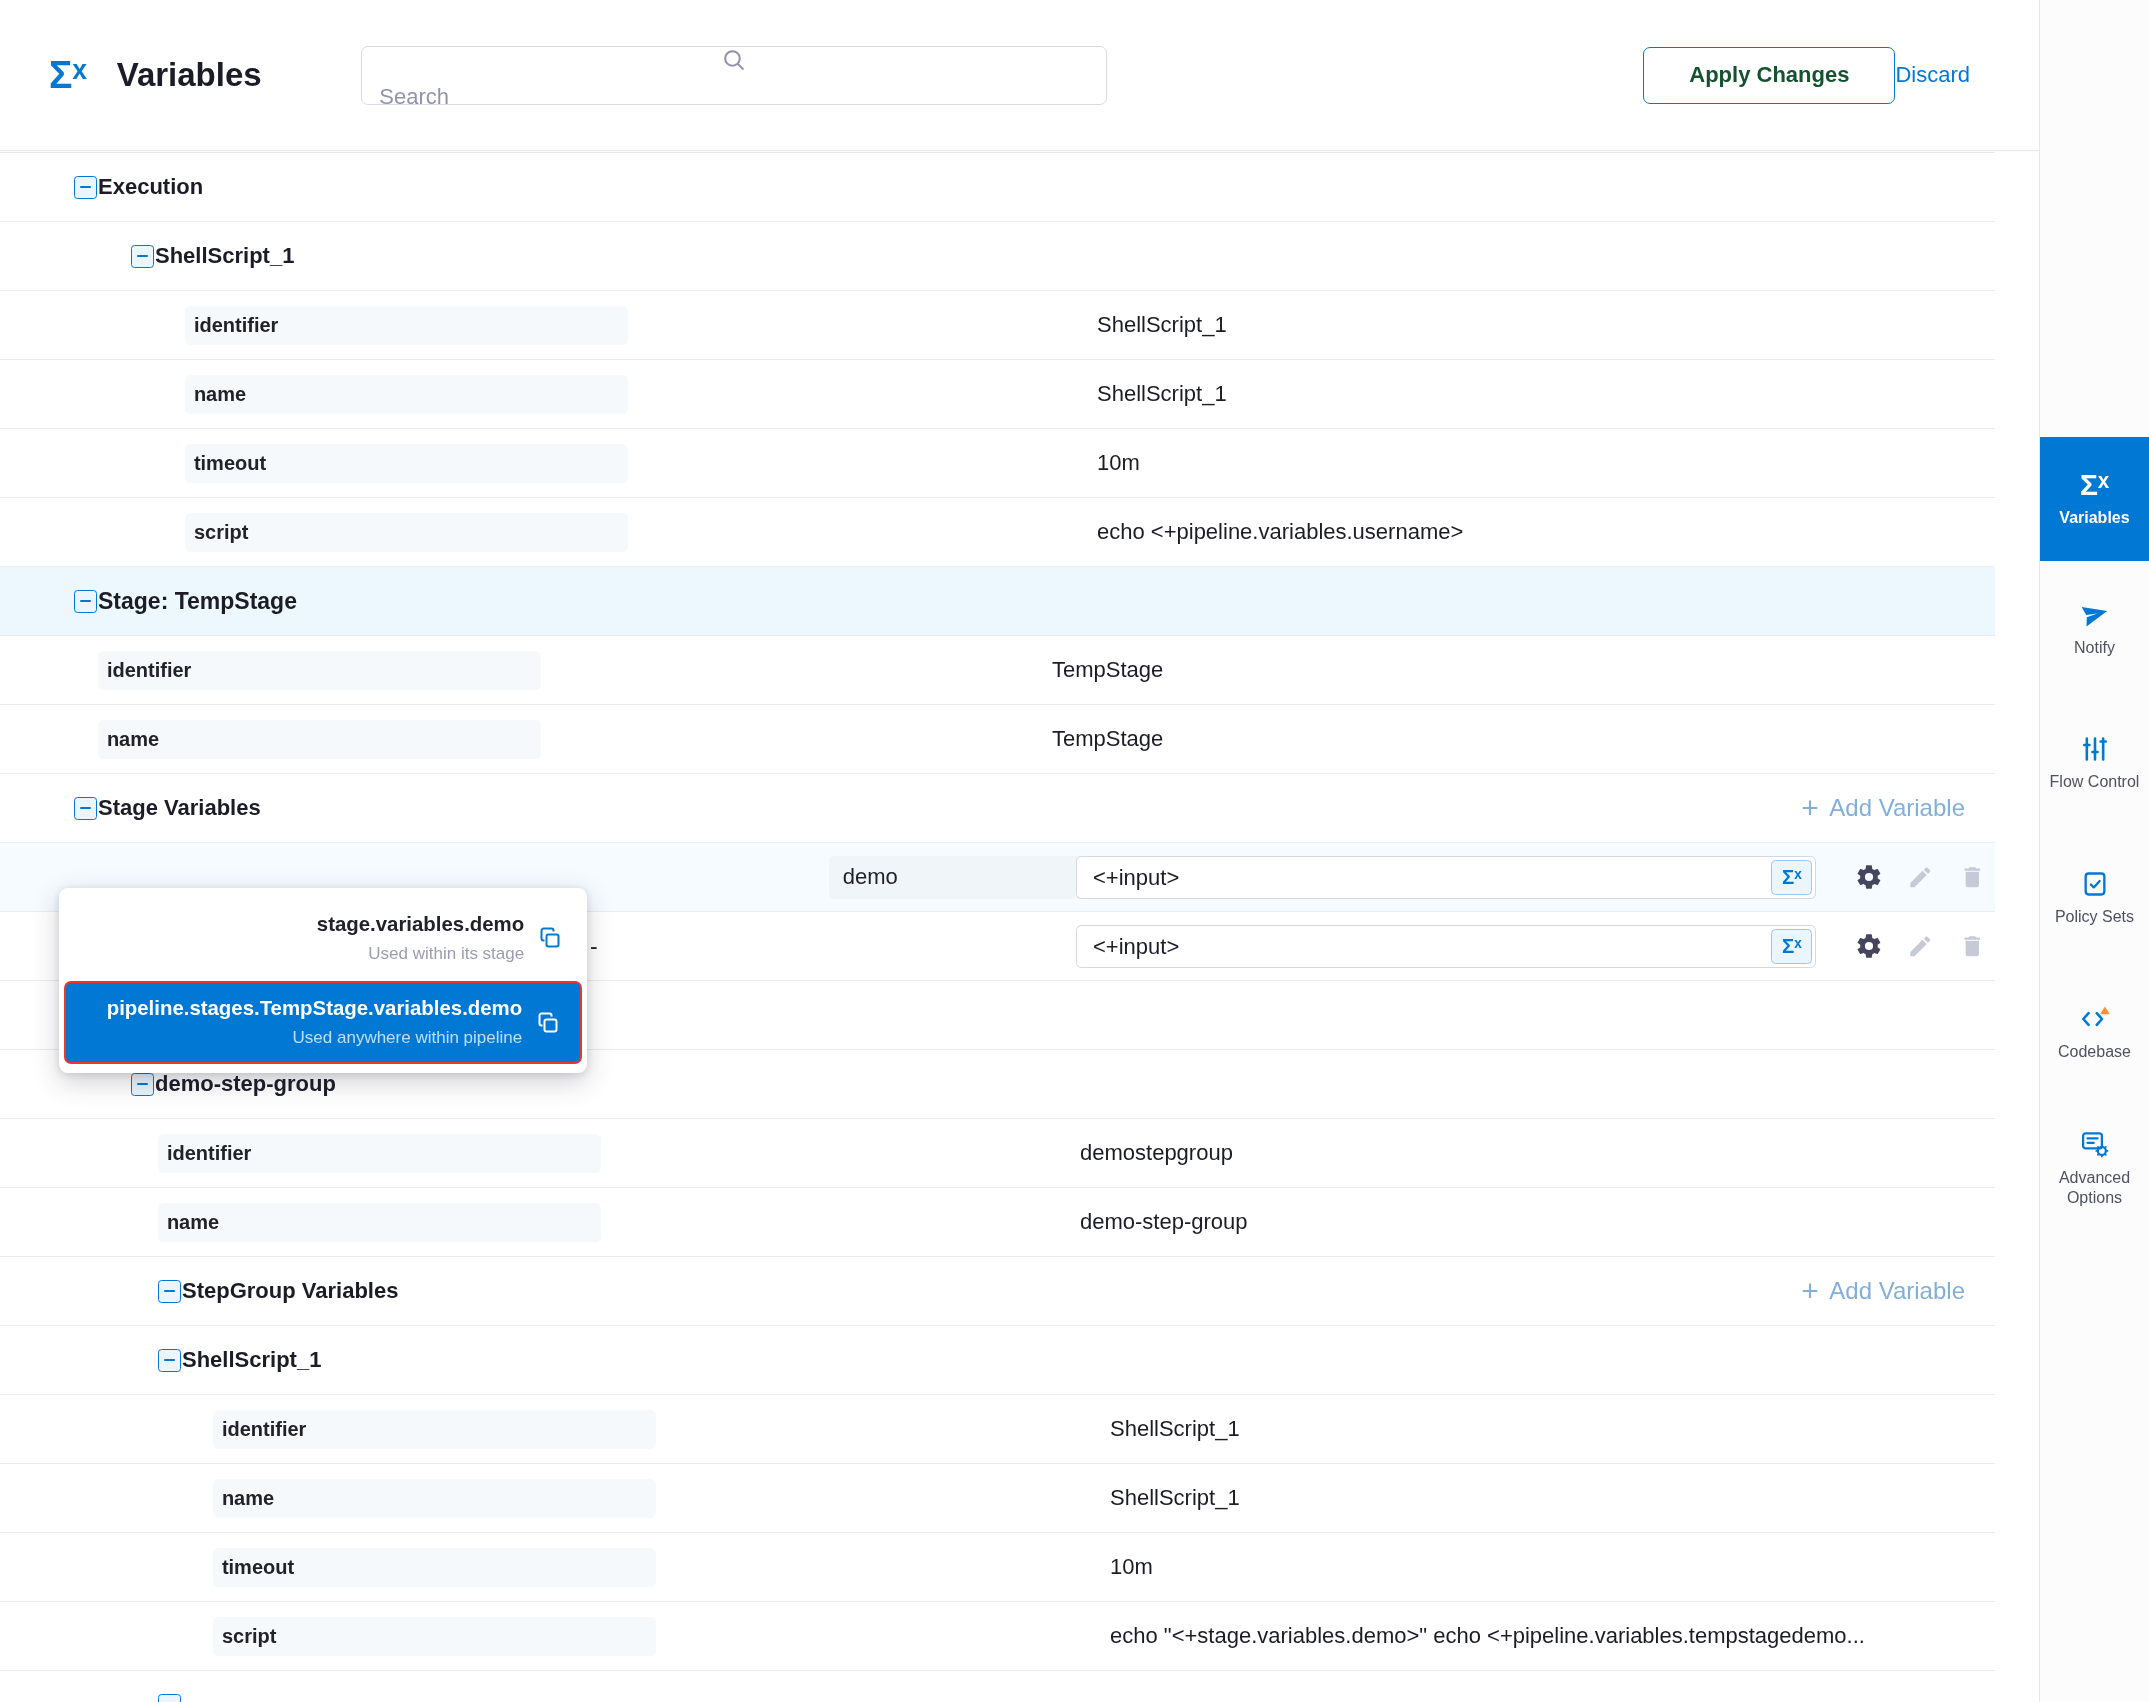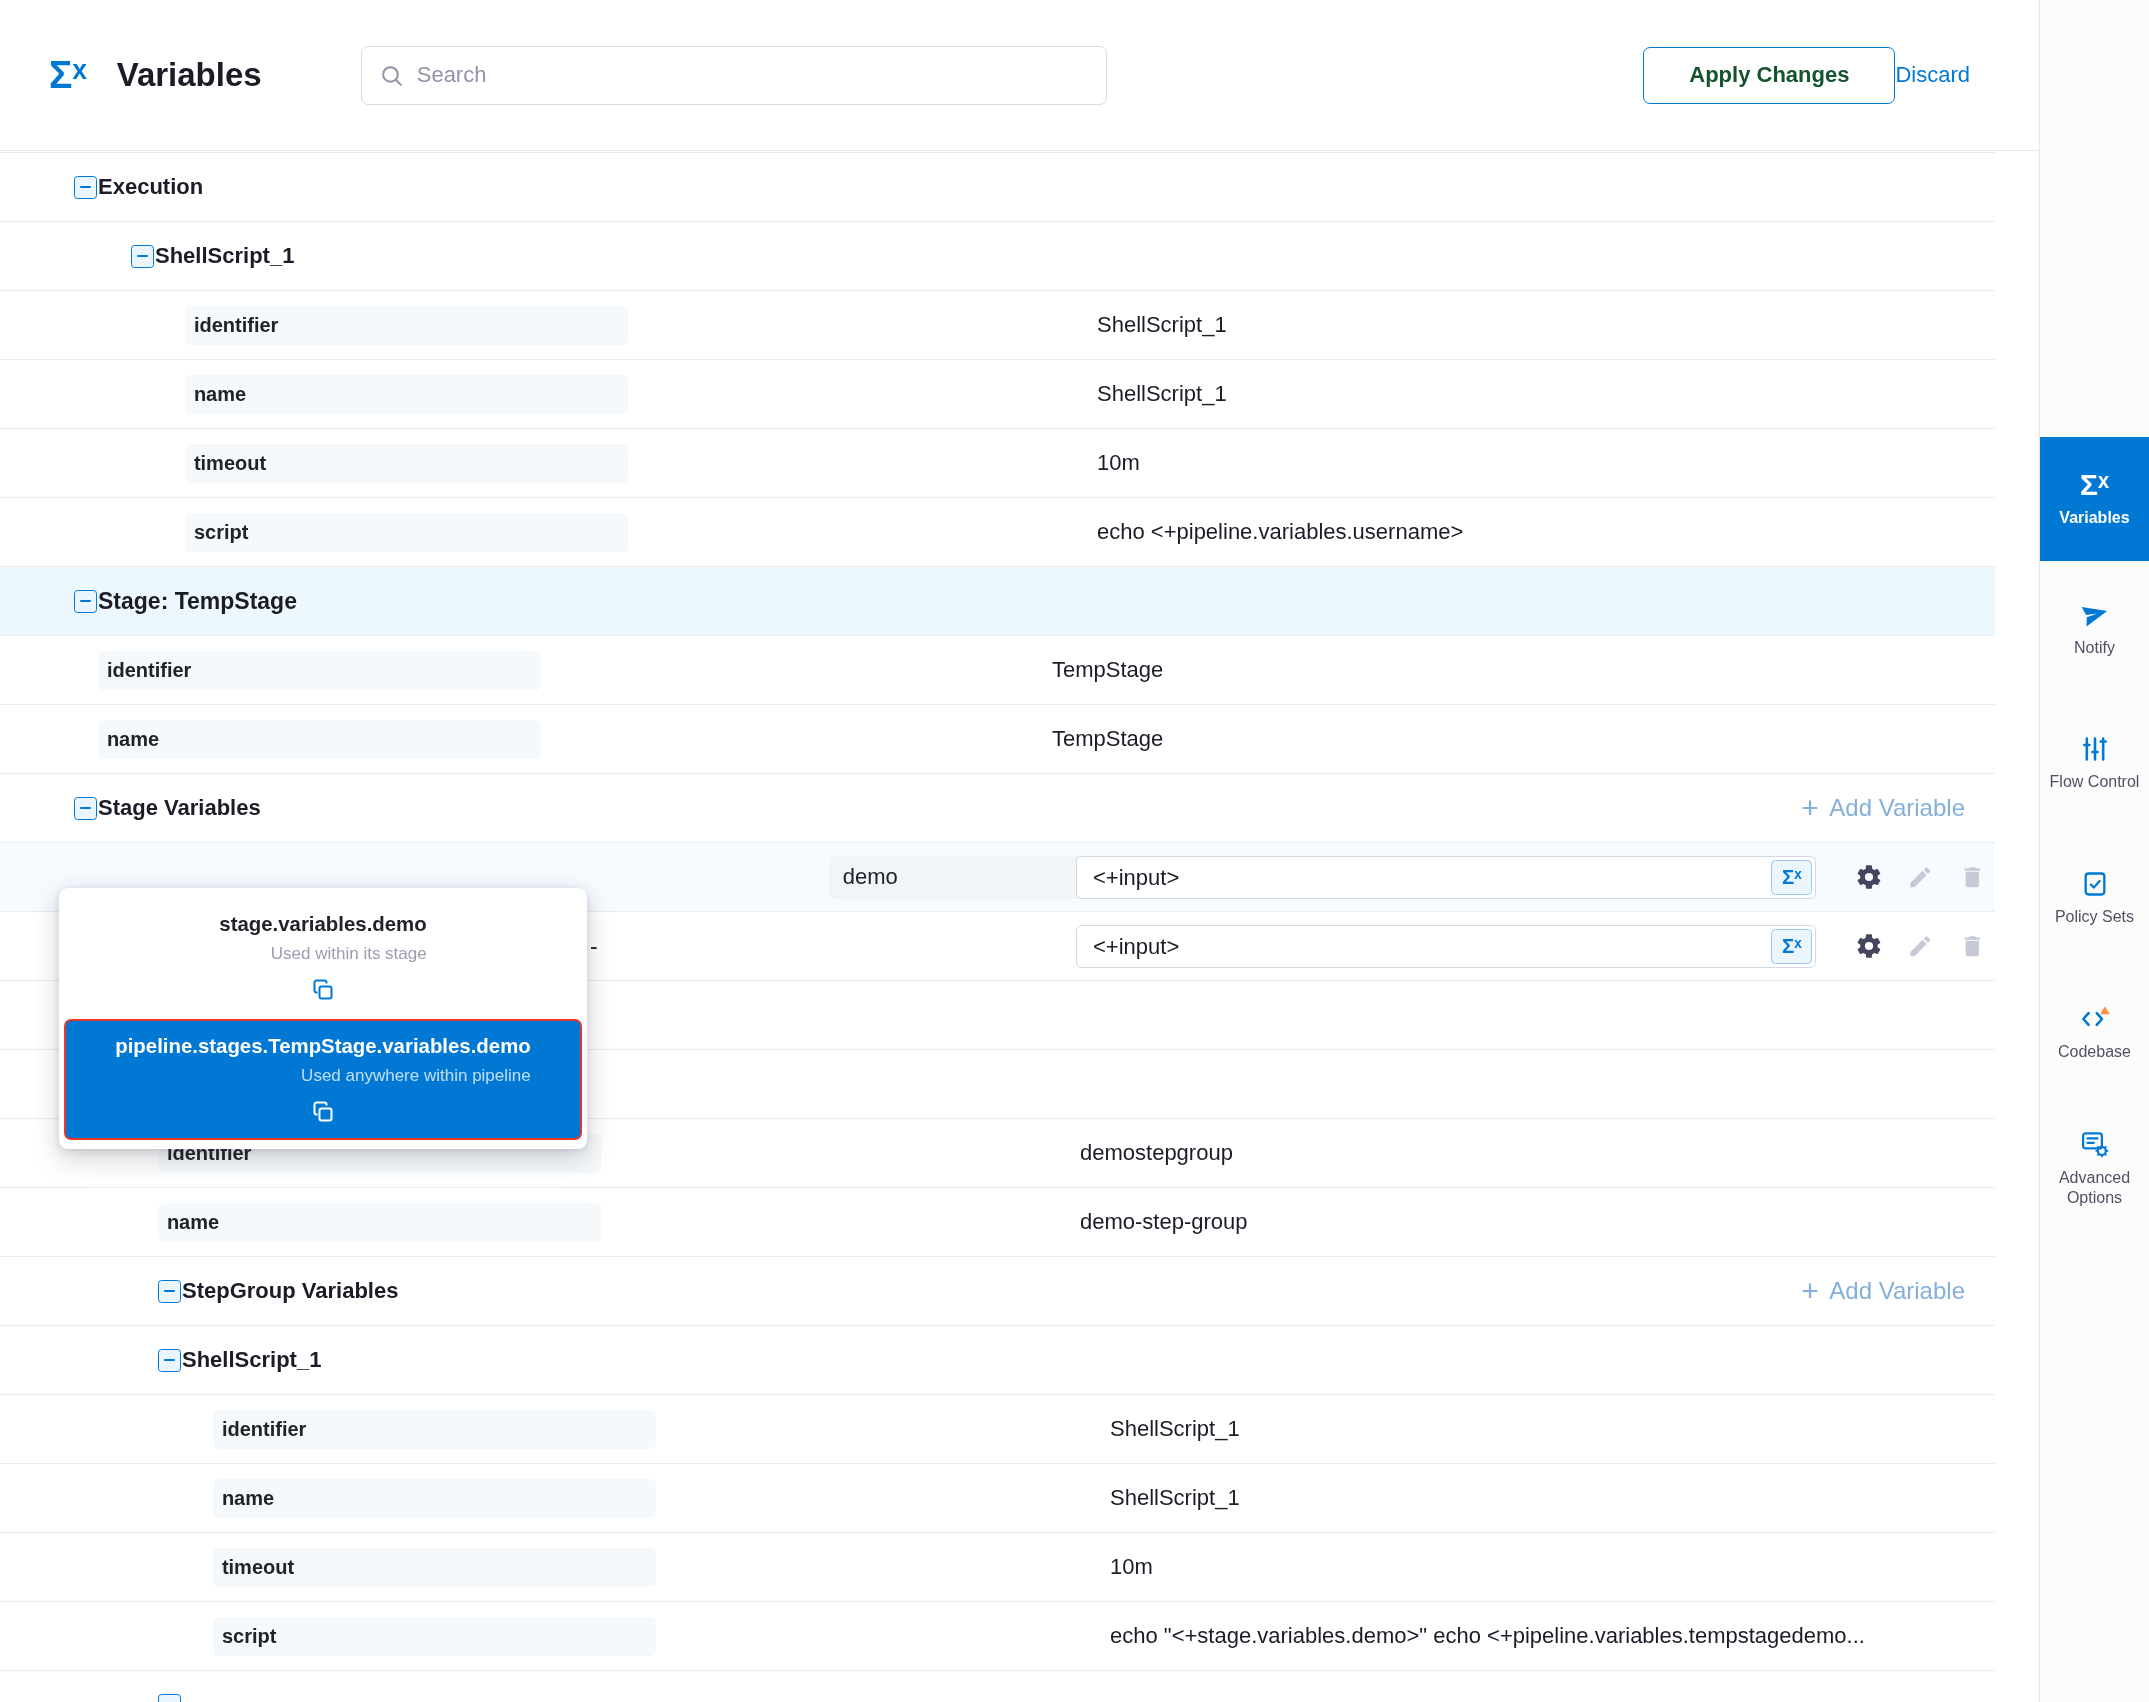--- a/index.html
+++ b/index.html
@@ -5,21 +5,21 @@
   * { margin:0; padding:0; box-sizing:border-box; }
   html,body { width:2149px; height:1702px; overflow:hidden; background:#fff;
     font-family:"Liberation Sans", sans-serif; color:#22222A; }
 
   
   .header { position:absolute; top:0; left:0; width:2039px; height:151px; background:#fff;
     border-bottom:0.9px solid #E6E9ED; display:flex; align-items:center; padding:0 69px 0 49px; z-index:5; }
   .logo { font-size:39px; font-weight:700; color:#0278D5; }
   .title { font-size:33px; font-weight:700; margin-left:30px; color:#1C1C28; }
   .search-box { margin-left:99px; width:746px; height:59px; border:0.9px solid #D9DAE5;
-    border-radius:7px; display:flex; align-items:center; padding:0 17.7px; gap:12.4px; background:#fff; }
+    border-radius:7px; display:flex; align-items:center; padding:0 17.7px; gap:12.4px; background:#fff;flex-direction:column; }
   .search-box input { border:none; outline:none; font-size:22px; width:100%;
     font-family:inherit; color:#22222A; background:transparent; }
   .search-box input::placeholder { color:#9293AB; }
   .spacer { flex:1; }
   .apply-btn { height:57px; padding:0 45px; border:1.8px solid #0278D5; border-radius:7px;
     background:#fff; color:#14532d; font-size:22px; font-weight:600; display:flex; align-items:center; cursor:pointer; }
   .discard { color:#0278D5; font-size:22px; font-weight:500; cursor:pointer; }
 
   
   .content { position:absolute; top:152px; left:0; width:1995px; border-top:0.9px solid #E6E9ED; background:#fff; }
@@ -56,21 +56,21 @@
   .sigma-chip { width:41px; height:35px; margin-right:2.7px; border:0.9px solid #9CC7EC; border-radius:4.4px;
     background:#EAF5FD; color:#0278D5; font-size:20.4px; font-weight:700; display:flex; align-items:center;
     justify-content:center; flex:0 0 auto; cursor:pointer; }
   .row-actions { position:absolute; left:1853px; display:flex; align-items:center; gap:19.5px; }
   .icon-btn { width:32px; height:32px; display:flex; align-items:center; justify-content:center; cursor:pointer; }
 
   
   .popup { position:absolute; left:59px; top:888px; width:528px; background:#fff; border-radius:8.9px;
     box-shadow:0 8.9px 26.6px rgba(40,41,61,0.22), 0 1.8px 7px rgba(40,41,61,0.12); z-index:20; padding:10.6px 5.3px 8.9px; }
   .popup-opt { display:flex; justify-content:flex-end; align-items:center; gap:14px;
-    padding:14px 19.5px; border-radius:7px; cursor:pointer;flex-direction:column; }
+    padding:14px 19.5px; border-radius:7px; cursor:pointer; }
   .opt-text { text-align:right; }
   .opt-title { font-size:20.4px; font-weight:600; color:#22222A; }
   .opt-sub { font-size:17px; color:#9B9CB0; margin-top:8px; }
   .popup-opt.selected { background:#0278D5; border:2.7px solid #E8382B; margin-top:3.5px; }
   .popup-opt.selected .opt-title { color:#fff; }
   .popup-opt.selected .opt-sub { color:rgba(255,255,255,0.75); }
   .copy-ic { color:#0278D5; display:flex; align-items:center; }
   .popup-opt.selected .copy-ic { color:#fff; }
 
   

